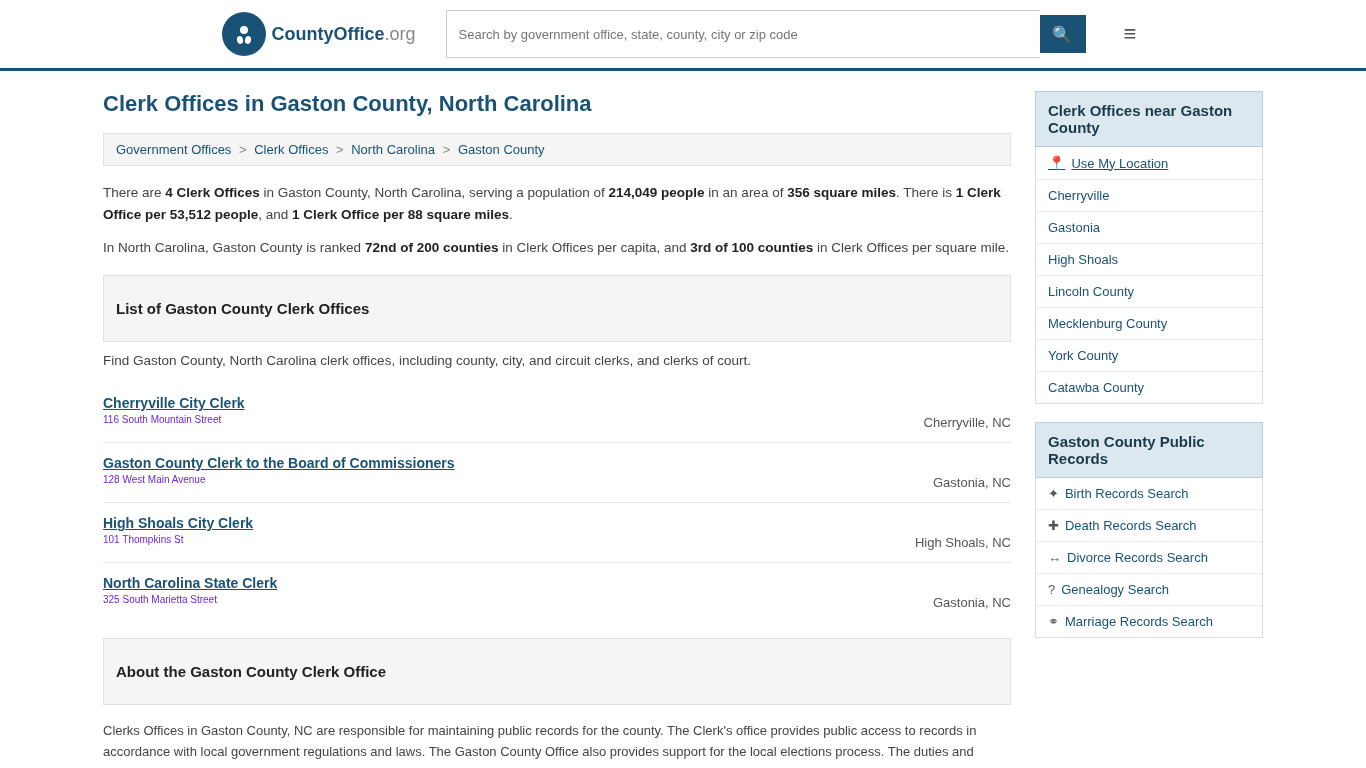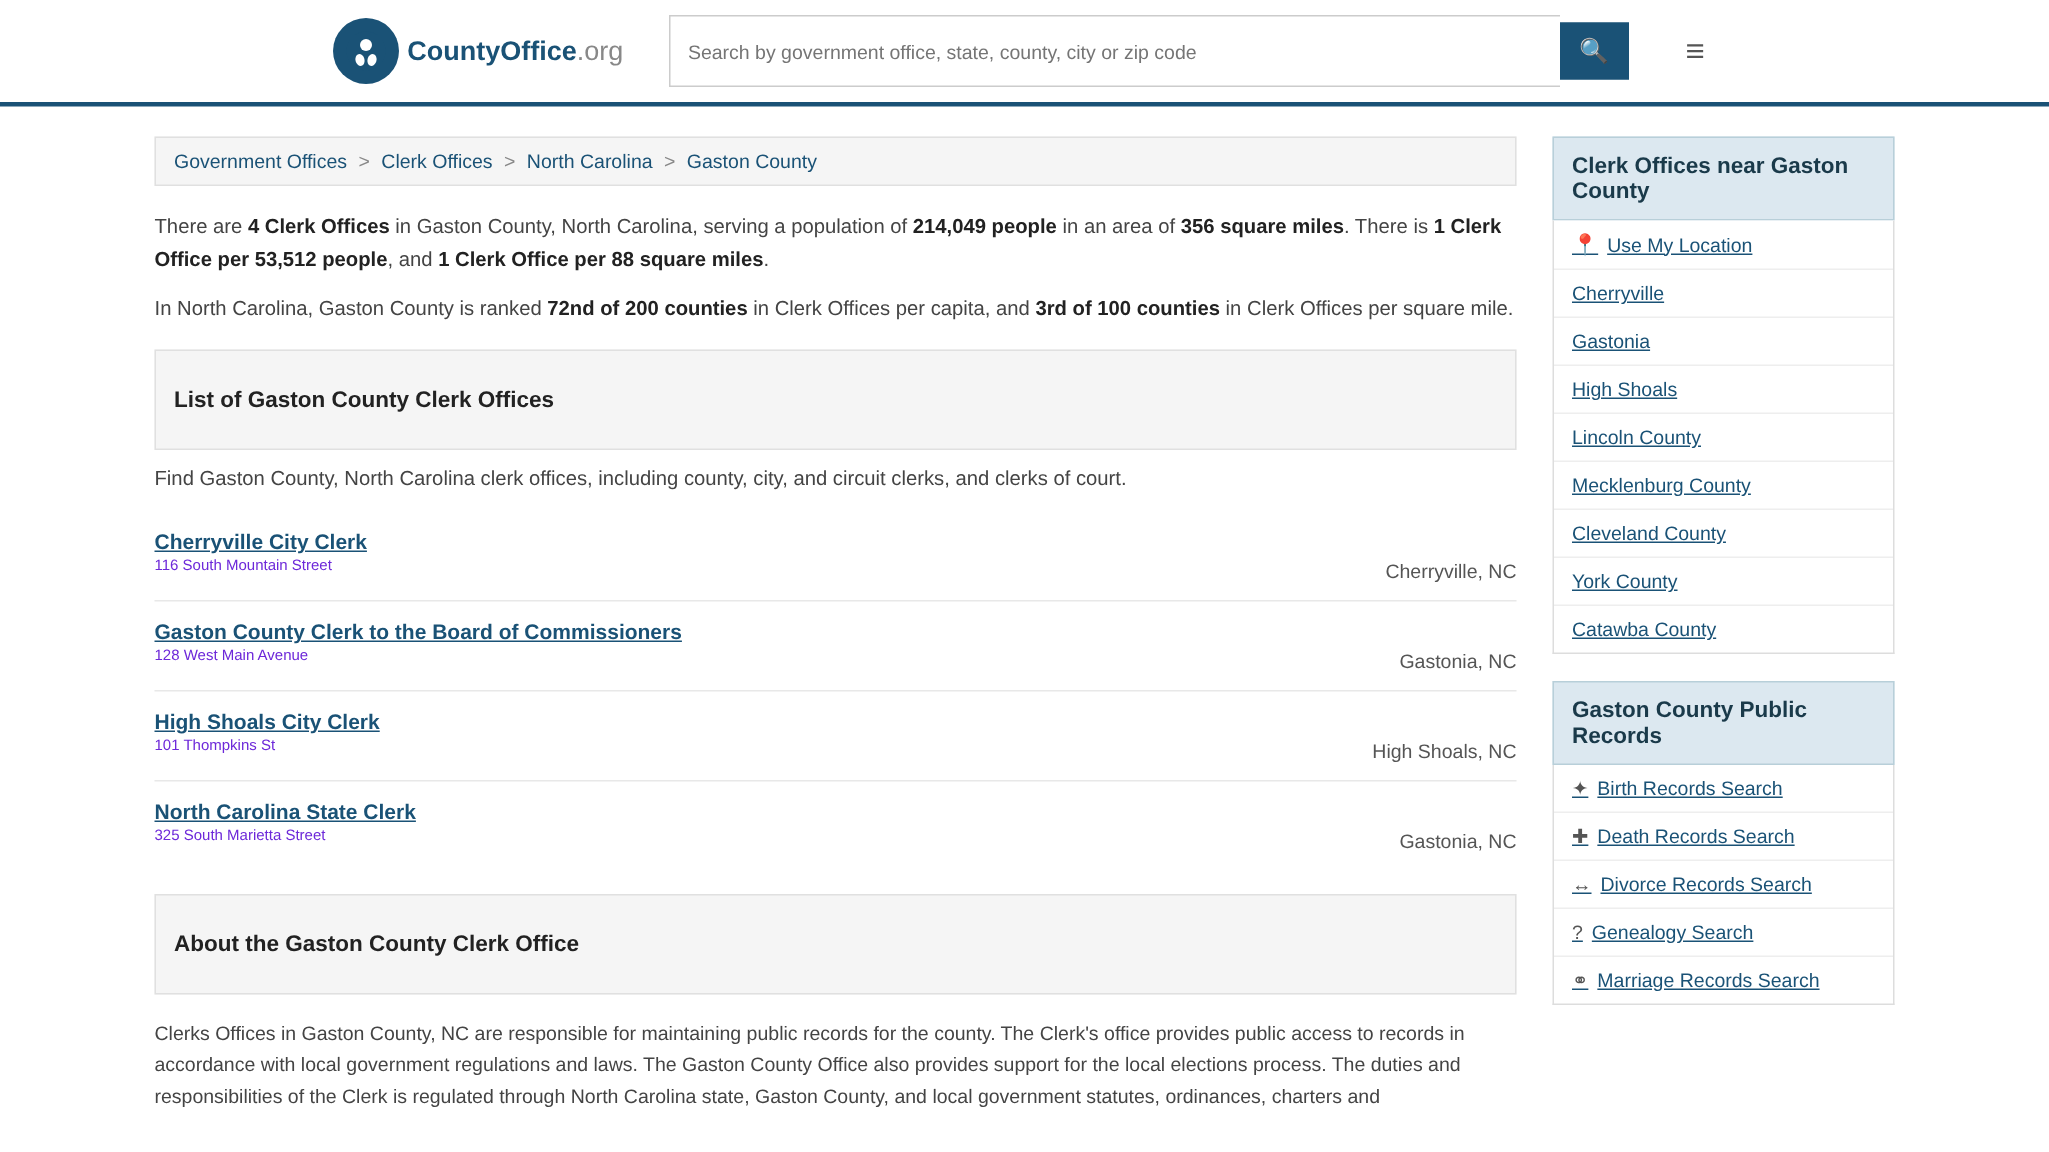--- a/index.html
+++ b/index.html
@@ -176,21 +176,20 @@
       background: #fff;
       margin-bottom: 18px;
     }
     .sidebar-link {
       display: flex;
       align-items: center;
       padding: 8px 12px;
       border-bottom: 1px solid #eee;
       font-size: 13px;
       color: #1a5276;
-      text-decoration: underline;
       cursor: pointer;
       gap: 6px;
       text-align: right;
     }
     .sidebar-link:last-child { border-bottom: none; }
     .use-my-location {
       display: flex;
       align-items: center;
       gap: 6px;
       padding: 8px 12px;
@@ -229,20 +228,21 @@
   </div>
   <button id="menu-button">
     <span>≡</span>
   </button>
 </div>
 
 <div id="main-layout">
 
   <div id="content">
 
+    <h1 id="page-title">Clerk Offices in Gaston County, North Carolina</h1>
 
     <div id="breadcrumb">
       <a>Government Offices</a>
       <span> &gt; </span>
       <a>Clerk Offices</a>
       <span> &gt; </span>
       <a>North Carolina</a>
       <span> &gt; </span>
       <a>Gaston County</a>
     </div>
@@ -314,21 +314,20 @@
     <div class="sidebar-links">
       <div class="use-my-location">
         <span style="color:#1a5276;font-size:14px;">📍</span>
         <span>Use My Location</span>
       </div>
       <div class="sidebar-link">Cherryville</div>
       <div class="sidebar-link">Gastonia</div>
       <div class="sidebar-link">High Shoals</div>
       <div class="sidebar-link">Lincoln County</div>
       <div class="sidebar-link">Mecklenburg County</div>
-      <div class="sidebar-link">Cleveland County</div>
       <div class="sidebar-link">York County</div>
       <div class="sidebar-link">Catawba County</div>
     </div>
 
     <div class="sidebar-section-header">Gaston County Public Records</div>
     <div class="sidebar-links">
       <div class="sidebar-link">
         <span class="rec-icon">✦</span>
         <span>Birth Records Search</span>
       </div>

